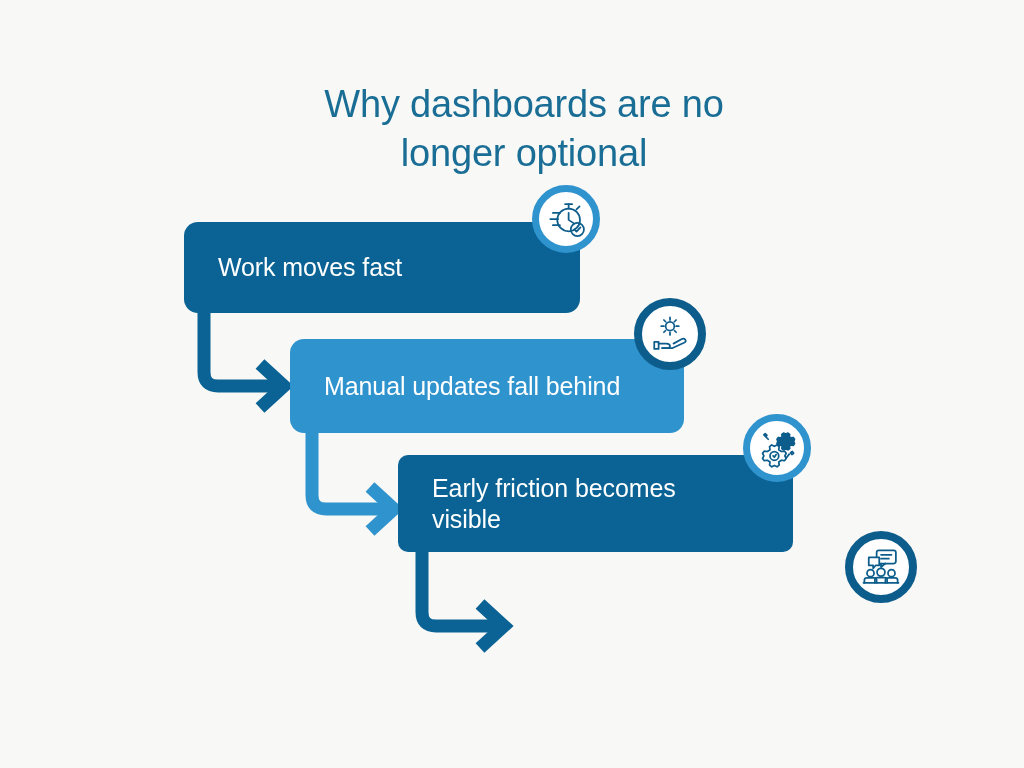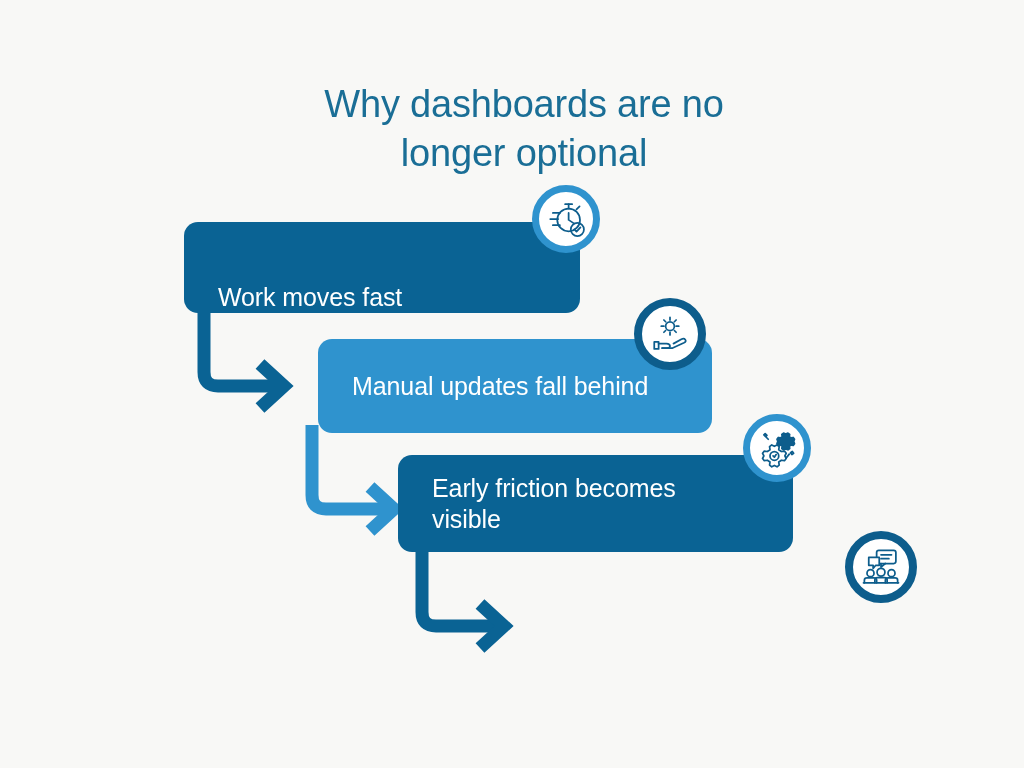--- a/index.html
+++ b/index.html
@@ -81,57 +81,57 @@
   <svg class="arrow-svg" style="left:268px; top:425px;" width="140" height="110" viewBox="0 0 140 110">
     <path d="M 32 0 L 32 70 Q 32 84 46 84 L 110 84" fill="none" stroke="#2f93ce" stroke-width="13" stroke-linecap="butt" stroke-linejoin="round"></path>
     <path d="M 90 62 L 114 84 L 90 106" fill="none" stroke="#2f93ce" stroke-width="13" stroke-linecap="butt" stroke-linejoin="miter"></path>
   </svg>
 
   <svg class="arrow-svg" style="left:378px; top:540px;" width="140" height="110" viewBox="0 0 140 110">
     <path d="M 32 0 L 32 72 Q 32 86 46 86 L 110 86" fill="none" stroke="#0a6394" stroke-width="13" stroke-linecap="butt" stroke-linejoin="round"></path>
     <path d="M 90 64 L 114 86 L 90 108" fill="none" stroke="#0a6394" stroke-width="13" stroke-linecap="butt" stroke-linejoin="miter"></path>
   </svg>
 
-  <div class="step-box" style="left:172px; top:222px; width:396px; height:91px; background:#0a6394;align-items:flex-end;">
+  <div class="step-box" style="left:172px; top:222px; width:396px; height:91px; background:#0a6394;">
     <span class="step-label">Work moves fast</span>
   </div>
   <div class="icon-badge" style="left:520px; top:185px; width:68px; height:68px; border:7px solid #2f93ce;">
     <svg width="42" height="42" viewBox="0 0 48 48">
       <g fill="none" stroke="#0d5d8c" stroke-width="2" stroke-linecap="round" stroke-linejoin="round">
         <circle cx="27" cy="25" r="13"></circle>
         <path d="M27 17 L27 25 L33 29"></path>
         <path d="M23 7 L31 7"></path>
         <path d="M27 7 L27 12"></path>
         <path d="M36 13 L39.5 9.5"></path>
         <path d="M9 17 L17 17"></path>
         <path d="M6 24 L15 24"></path>
         <path d="M9 31 L17 31"></path>
         <circle cx="37" cy="36" r="7.5"></circle>
         <path d="M33.5 36 L36 38.5 L40.5 33.5"></path>
       </g>
     </svg>
   </div>
 
-  <div class="step-box" style="left:278px; top:339px; width:394px; height:94px; background:#2f93ce;margin-left:28px;">
+  <div class="step-box" style="left:278px; top:339px; width:394px; height:94px; background:#2f93ce;">
     <span class="step-label">Manual updates fall behind</span>
   </div>
   <div class="icon-badge" style="left:622px; top:298px; width:72px; height:72px; border:8px solid #0d5d8c;">
     <svg width="42" height="42" viewBox="0 0 48 48">
       <g fill="none" stroke="#0d5d8c" stroke-width="2" stroke-linecap="round" stroke-linejoin="round">
         <circle cx="24" cy="15" r="5"></circle>
         <path d="M24 5 L24 8 M24 22 L24 25 M14 15 L17 15 M31 15 L34 15
                  M17 8 L19 10 M29 20 L31 22 M31 8 L29 10 M19 20 L17 22"></path>
         <path d="M6 33 L11 33 L11 41 L6 41 Z"></path>
         <path d="M11 35 L20 35 Q24 35 24 38 Q24 40 20 40 L15 40"></path>
         <path d="M15 40 L27 40 L40 34 Q43 32.5 41.5 30.5 Q40 28.5 37 30 L28 35"></path>
       </g>
     </svg>
   </div>
 
-  <div class="step-box" style="left:386px; top:455px; width:395px; height:97px; background:#0a6394;">
+  <div class="step-box" style="left:386px; top:455px; width:395px; height:97px; background:#0a6394;border-radius:10px;">
     <span class="step-label">Early friction becomes
 visible</span>
   </div>
   <div class="icon-badge" style="left:731px; top:414px; width:68px; height:68px; border:7px solid #2f93ce;">
     <svg width="42" height="42" viewBox="0 0 48 48">
       <g fill="none" stroke="#0d5d8c" stroke-width="2" stroke-linecap="round" stroke-linejoin="round">
         <path d="M21 22 l3 -1.5 l2.5 2 l-0.5 3.5 l3 2 l3.5 -0.5 l2 2.5 l-1.5 3
                  l1.5 3 l-2 2.5 l-3.5 -0.5 l-3 2 l0.5 3.5 l-2.5 2 l-3 -1.5 l-3 1.5
                  l-2.5 -2 l0.5 -3.5 l-3 -2 l-3.5 0.5 l-2 -2.5 l1.5 -3 l-1.5 -3
                  l2 -2.5 l3.5 0.5 l3 -2 l-0.5 -3.5 l2.5 -2 Z"></path>

